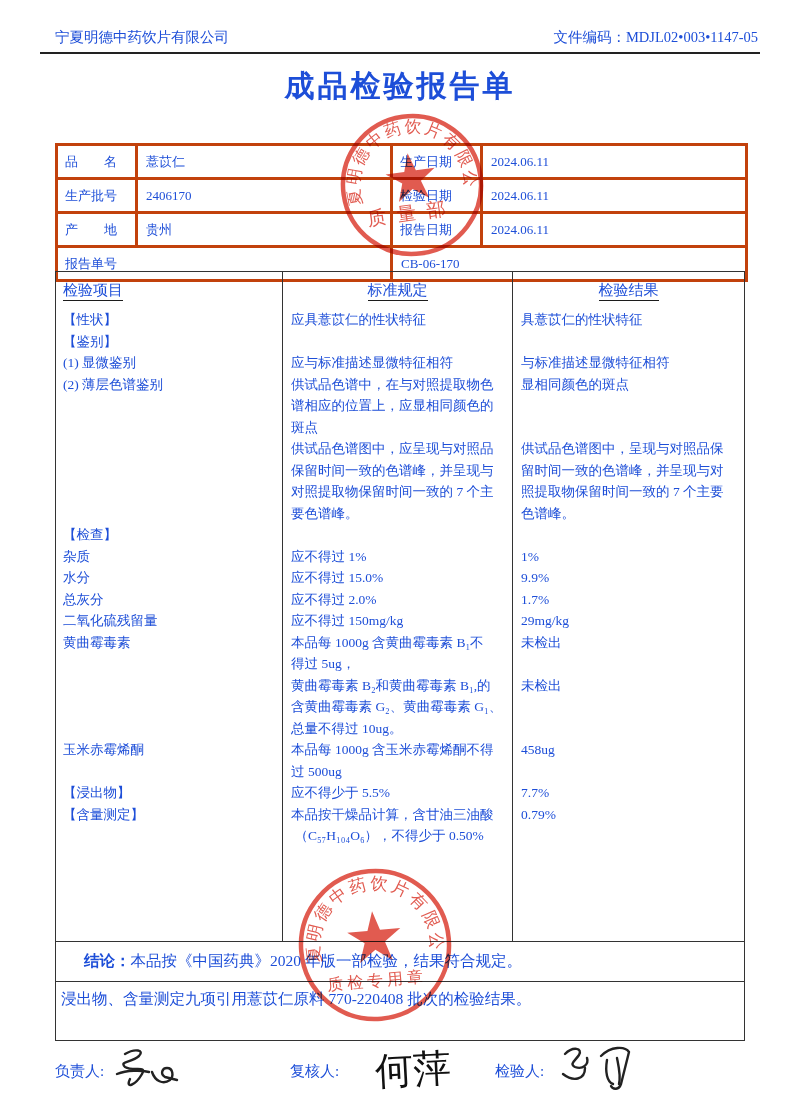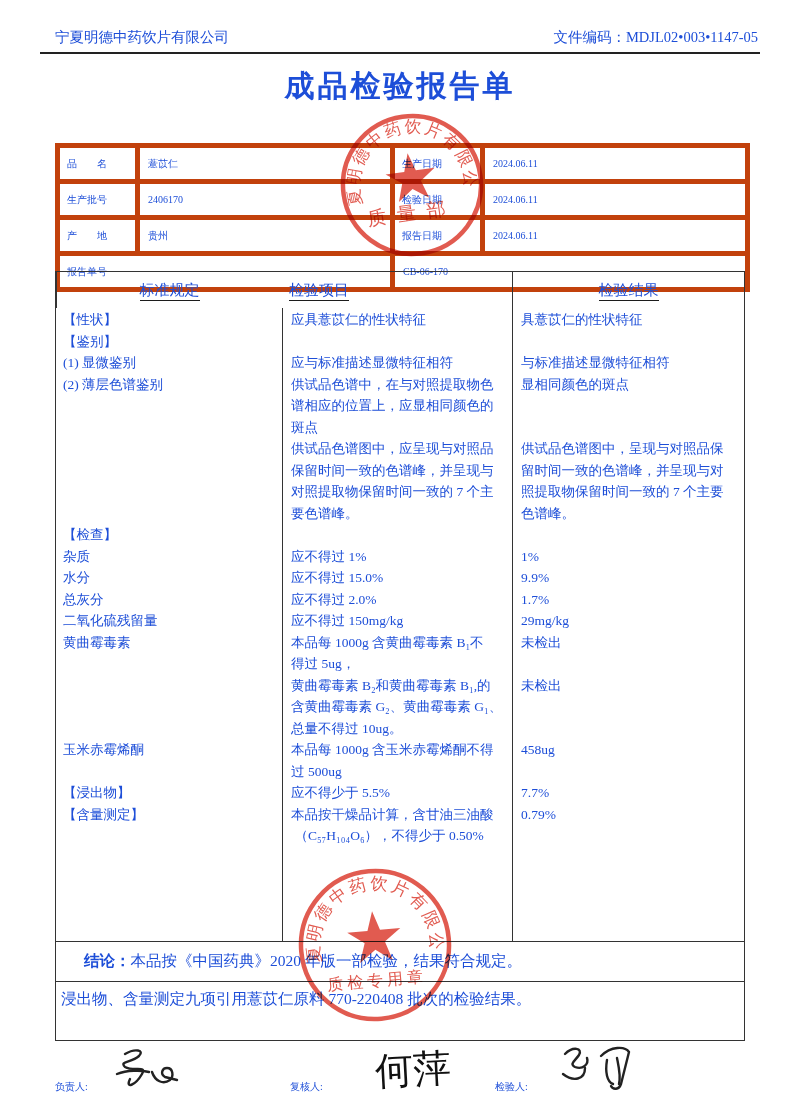--- a/index.html
+++ b/index.html
@@ -6,21 +6,21 @@
   .page{position:relative;width:800px;height:1117px;background:#ffffff;overflow:hidden;
         font-family:"Liberation Serif","DejaVu Serif",serif;color:#1d4ed8;}
   .abs{position:absolute;}
   
   .company{left:55px;top:28px;font-size:14.5px;}
   .doccode{right:42px;top:28px;font-size:14.5px;}
   .hrule{left:40px;top:52px;width:720px;height:2px;background:#222;}
   .title{left:0;right:0;top:66px;text-align:center;font-size:30px;font-weight:bold;letter-spacing:3px;}
   
   table.info{left:55px;top:143px;width:690px;border-collapse:collapse;table-layout:fixed;}
-  table.info td{border:5px solid #c2410c;height:31px;font-size:10px;padding:0 0 0 8px;white-space:pre;margin-top:8px;}
+  table.info td{border:3px solid #c2410c;height:31px;font-size:13px;padding:0 0 0 8px;white-space:pre;margin-top:8px;}
   table.info td.lab{padding-left:7px;}
   
   .main{left:55px;top:271px;width:690px;height:671px;border:1px solid #333;box-sizing:border-box;
         display:grid;grid-template-columns:226px 230px 1fr;grid-template-rows:36px 1fr;}
   .mh{font-size:15px;padding-top:9px;overflow:hidden;}
   .mh span{border-bottom:1px solid #1c1c1c;padding-bottom:2px;}
   .mh.c1{text-align:left;padding-left:7px;}
   .mh.c2,.mh.c3{text-align:center;}
   .bl{border-left:1px solid #333;}
   .mcol{overflow:hidden;padding-top:1px;}
@@ -29,21 +29,21 @@
   
   .concl{left:55px;top:942px;width:690px;height:40px;border:1px solid #333;border-top:none;
          box-sizing:border-box;font-size:15.5px;line-height:38px;padding-left:28px;white-space:pre;}
   .remarks{left:55px;top:982px;width:690px;height:59px;border:1px solid #333;border-top:none;
          box-sizing:border-box;font-size:15.5px;line-height:28px;padding-top:3px;}
   .remarks .r1{padding-left:28px;white-space:pre;}
   .remarks .r2{padding-left:5px;white-space:pre;}
   b.lab{font-weight:bold;}
   
   .sigrow{left:55px;top:1048px;width:690px;height:60px;}
-  .siglab{position:absolute;font-size:10px;top:32px;}
+  .siglab{position:absolute;font-size:15px;top:14px;}
   .sigimg{position:absolute;}
   .sig-stroke{stroke:#222;stroke-width:2.4;fill:none;stroke-linecap:round;stroke-linejoin:round;}
   
   .stamp{mix-blend-mode:multiply;opacity:.88;}
 </style>
 </head>
 <body>
 
 <div class="page">
 
@@ -79,22 +79,22 @@
       <td>2024.06.11</td>
     </tr>
     <tr>
       <td class="lab" colspan="2">报告单号</td>
       <td colspan="2">CB-06-170</td>
     </tr>
   </tbody>
     </table>
 
   <div class="abs main">
+    <div class="mh c1"><span>检验项目</span></div>
     <div class="mh c2 bl"><span>标准规定</span></div>
-    <div class="mh c1"><span>检验项目</span></div>
     <div class="mh c3 bl"><span>检验结果</span></div>
     <div class="mcol c1">
         <div class="ln">【性状】</div>
         <div class="ln">【鉴别】</div>
         <div class="ln">(1) 显微鉴别</div>
         <div class="ln">(2) 薄层色谱鉴别</div>
         <div class="ln">&nbsp;</div>
         <div class="ln">&nbsp;</div>
         <div class="ln">&nbsp;</div>
         <div class="ln">&nbsp;</div>

